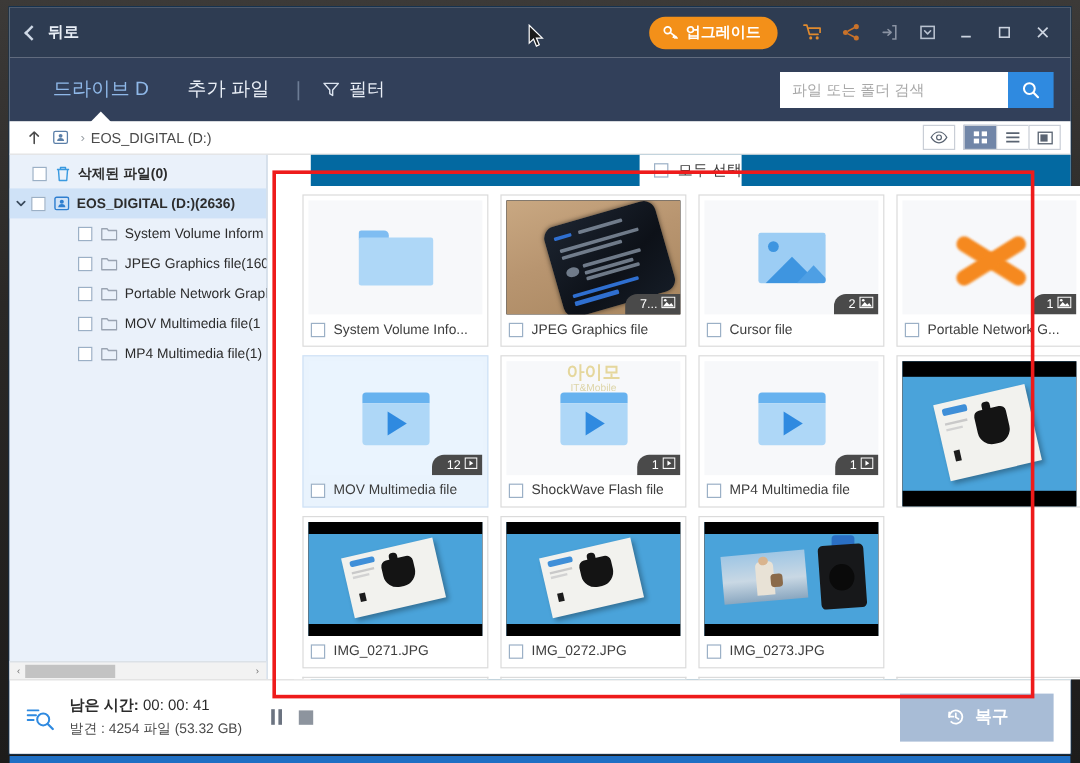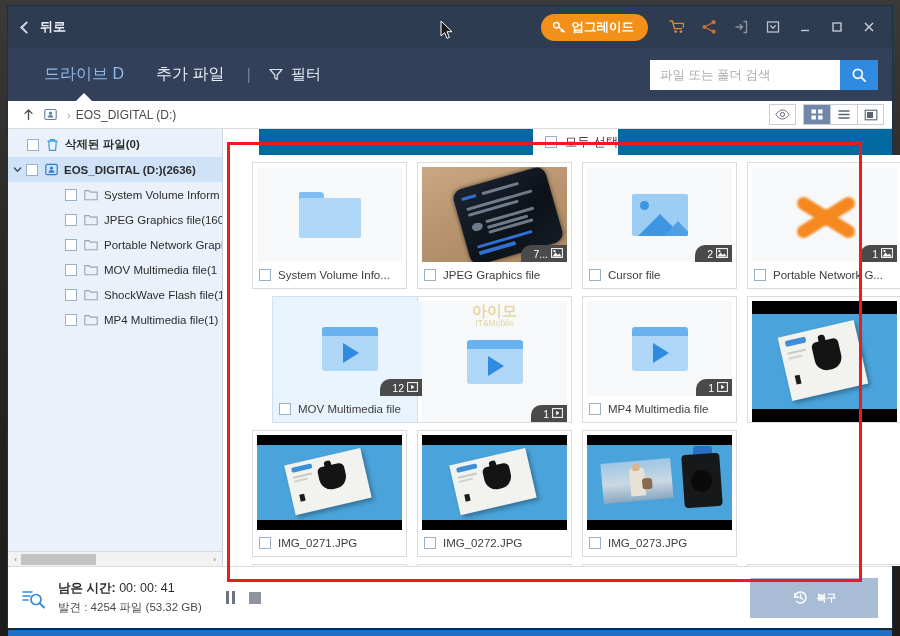--- a/index.html
+++ b/index.html
@@ -246,21 +246,21 @@
     grid-template-columns: repeat(4, 155px);
     gap: 7px 10px;
   }
   .card {
     width: 155px; height: 127px;
     border: 1px solid #dbdbdb;
     background: #fff;
     display: flex; flex-direction: column;
     cursor: pointer;
   }
-  .card.sel { background: #e9f3fd; border-color: #cfe2f5; margin-left: 20px; }
+  .card.sel { background: #e9f3fd; border-color: #cfe2f5; }
   .thumb {
     flex: 1; margin: 4px 4px 0 4px;
     position: relative;
     overflow: hidden;
     display: flex; align-items: center; justify-content: center;
     background: #f7f8fa;
   }
   .card.sel .thumb { background: #eaf4fe; }
   .thumb.photo { background: #000; }
   .badge {
@@ -391,21 +391,21 @@
   .pause { display: flex; gap: 3px; cursor: pointer; }
   .pause i { width: 3px; height: 13px; background: #6b7380; display: block; }
   .stop { width: 12px; height: 12px; background: #8d949e; cursor: pointer; }
   .recover-btn {
     margin-left: auto;
     width: 128px; height: 40px;
     background: #a8bcd6;
     color: #ffffff;
     display: flex; align-items: center; justify-content: center;
     gap: 8px;
-    font-size: 10px; font-weight: bold;
+    font-size: 14px; font-weight: bold;
     cursor: default;
   }
   .blue-strip {
     position: absolute; left: 8px; right: 8px; bottom: 0px;
     height: 6px; background: #1f6fc4;
   }
   .cursor-arrow { position: absolute; left: 440px; top: 20px; z-index: 60; }
 </style>
 </head>
 <body>
@@ -615,29 +615,20 @@
               </span>
               <span>MOV Multimedia file(1</span>
             </div>
             <div class="trow l1">
               <span class="cbx"></span>
               <span class="tico">
                 <svg width="14" height="12" viewBox="0 0 14 12">
                   <path d="M0.8 10.8V1.6h4.4l1.2 1.5h6.8v7.7z" fill="none" stroke="#9aa4b2" stroke-width="1.1" stroke-linejoin="round"></path>
                 </svg>
               </span>
-              <span>ShockWave Flash file(1</span>
-            </div>
-            <div class="trow l1">
-              <span class="cbx"></span>
-              <span class="tico">
-                <svg width="14" height="12" viewBox="0 0 14 12">
-                  <path d="M0.8 10.8V1.6h4.4l1.2 1.5h6.8v7.7z" fill="none" stroke="#9aa4b2" stroke-width="1.1" stroke-linejoin="round"></path>
-                </svg>
-              </span>
               <span>MP4 Multimedia file(1)</span>
             </div>
           </div>
         <div class="hscroll">
           <span class="hs-arrow">‹</span>
           <span class="hs-track">
             <span class="hs-thumb"></span>
           </span>
           <span class="hs-arrow">›</span>
         </div>
@@ -764,20 +755,24 @@
                     <div style="font-size:8.5px;color:#d9cf9a">IT&amp;Mobile</div>
                   </div>
                   <div class="badge">
                     <span>1</span>
                     <span><svg width="11" height="10" viewBox="0 0 11 10">
                         <rect x="0.6" y="0.6" width="9.8" height="8.8" fill="none" stroke="#fff" stroke-width="1"></rect>
                         <path d="M4.2 2.8 L7.4 5 L4.2 7.2z" fill="#fff"></path>
                       </svg></span>
                   </div>
                 </div>
+                <div class="cap">
+                  <span class="cbx"></span>
+                  <span class="t">ShockWave Flash file</span>
+                </div>
               </div>
               <div class="card">
                 <div class="thumb">
                   <span class="vidph">
                     <i class="bar"></i>
                     <i class="scr"></i>
                     <i class="play"></i>
                   </span>
                   <div class="badge">
                     <span>1</span>

